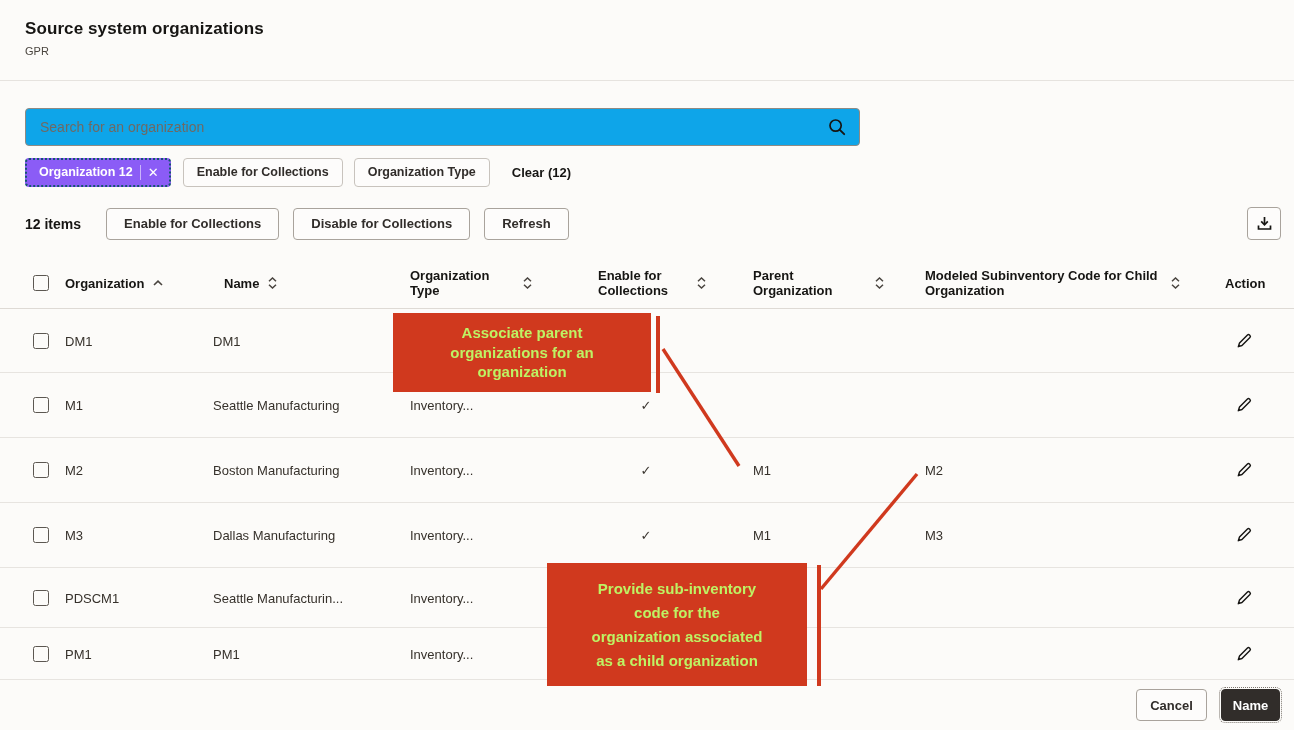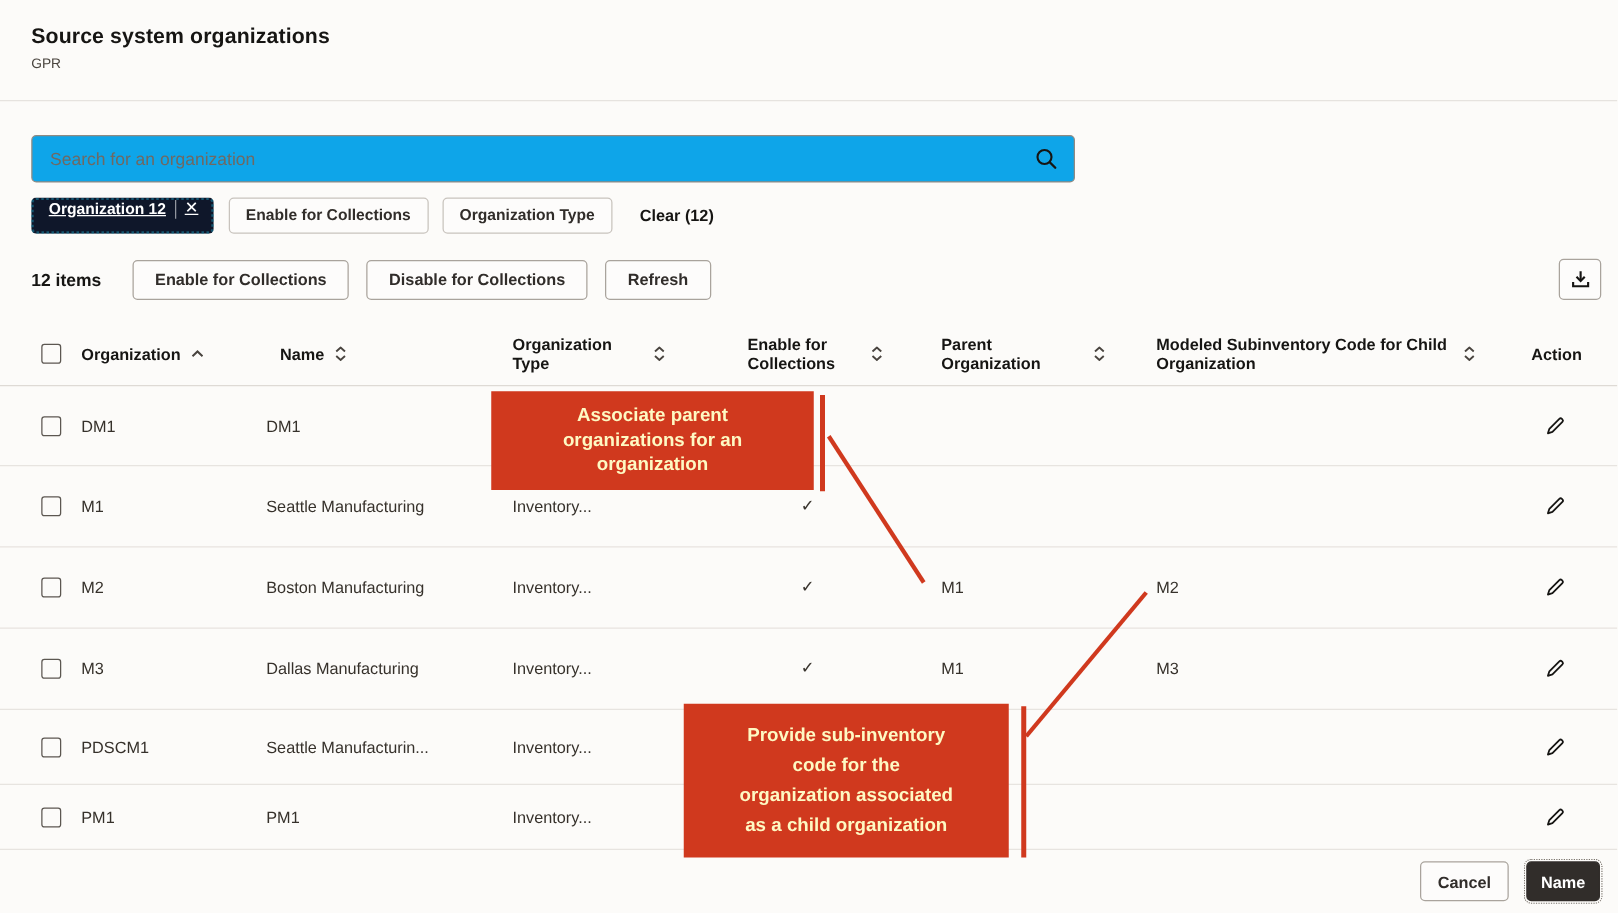--- a/index.html
+++ b/index.html
@@ -22,23 +22,23 @@
     width:100%; height:100%; border:1px solid #8f8a83; border-radius:4px;
     background:#0ea5e9; padding:0 44px 0 14px; font-size:14px; color:#312d2a;
     font-family:inherit; outline:none;
   }
   .search-input::placeholder { color:#6f6963; opacity:1; }
   .search-icon { position:absolute; right:14px; top:10px; width:18px; height:18px; cursor:pointer; }
 
   
   .chips-row { position:absolute; left:25px; top:157px; height:30px; display:flex; align-items:center; }
   .chip-active {
-    display:inline-flex; align-items:flex-start; gap:7px; height:29px; padding:0 10px 0 12px;
-    background:#0f172a; border:2px dotted #14556f; border-radius:4px;
-    color:#fff; font-size:12.5px; font-weight:bold; cursor:pointer;text-decoration:underline;
+    display:inline-flex; align-items:center; gap:7px; height:29px; padding:0 10px 0 12px;
+    background:#8b5cf6; border:2px dotted #14556f; border-radius:4px;
+    color:#fff; font-size:12.5px; font-weight:bold; cursor:pointer;
   }
   .chip-sep { width:1px; height:15px; background:rgba(255,255,255,.55); }
   .chip-close { font-size:13px; font-weight:bold; color:#fff; line-height:1; cursor:pointer; font-family:"DejaVu Sans",sans-serif; }
   .chip {
     display:inline-flex; align-items:center; height:29px; padding:0 13px;
     background:#fdfcfb; border:1px solid #c8c3bd; border-radius:4px;
     font-size:12.5px; font-weight:bold; color:#312d2a; cursor:pointer;
   }
   .chip-enable { margin-left:12px; } .chip-type { margin-left:11px; }
   .clear-link { margin-left:22px; font-size:13px; font-weight:bold; color:#161513; cursor:pointer; }
@@ -72,21 +72,21 @@
   .row { position:absolute; left:0; width:1294px; border-bottom:1px solid #e7e4e0; }
   .cell { position:absolute; top:50%; transform:translateY(-50%); font-size:13px; color:#36312b; white-space:nowrap; }
   .row .cb { position:absolute; left:33px; top:50%; transform:translateY(-50%); }
   .c-org { left:65px; } .c-name { left:213px; } .c-type { left:410px; }
   .c-check { left:637px; width:18px; text-align:center; font-family:"DejaVu Sans",sans-serif; font-size:13px; color:#3a352f; }
   .c-parent { left:753px; } .c-modeled { left:925px; }
   .c-action { left:1236px; width:18px; height:18px; cursor:pointer; }
 
   
   .callout {
-    position:absolute; background:#d0391e; color:#fef9c3; font-weight:bold; font-size:15px;
+    position:absolute; background:#d0391e; color:#bef264; font-weight:bold; font-size:15px;
     line-height:19.5px; text-align:center; display:flex; align-items:center; justify-content:center;
     white-space:pre-line; z-index:10; padding:6px 4px;
   }
   .callout-1 { left:393px; top:313px; width:258px; height:79px; }
   .callout-2 { left:547px; top:563px; width:260px; height:123px; line-height:24px; }
   .vbar { position:absolute; width:4px; background:#d0391e; z-index:9; }
   .vbar-1 { left:656px; top:316px; height:77px; }
   .vbar-2 { left:817px; top:565px; height:121px; }
   .lines-overlay { position:absolute; left:0; top:0; width:1294px; height:730px; z-index:8; pointer-events:none; }
 

